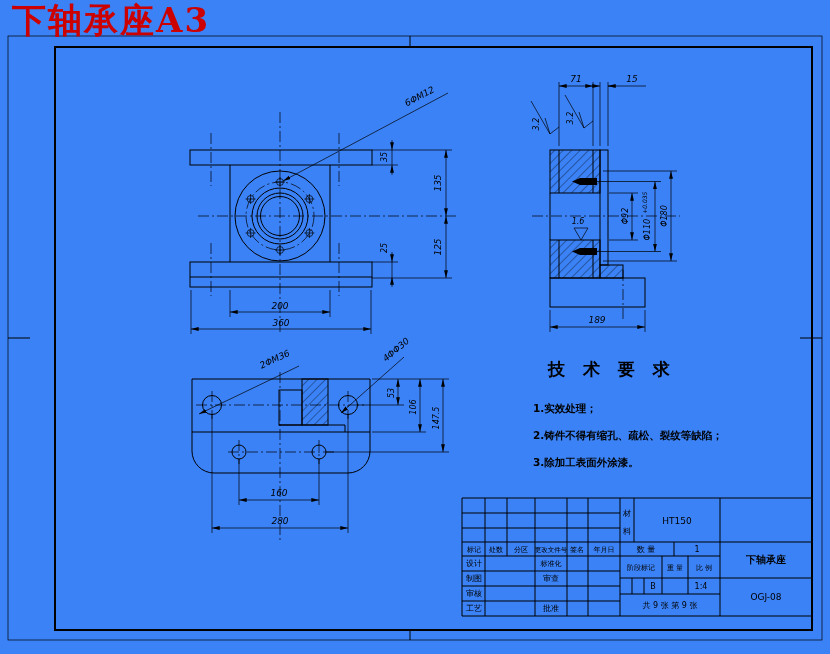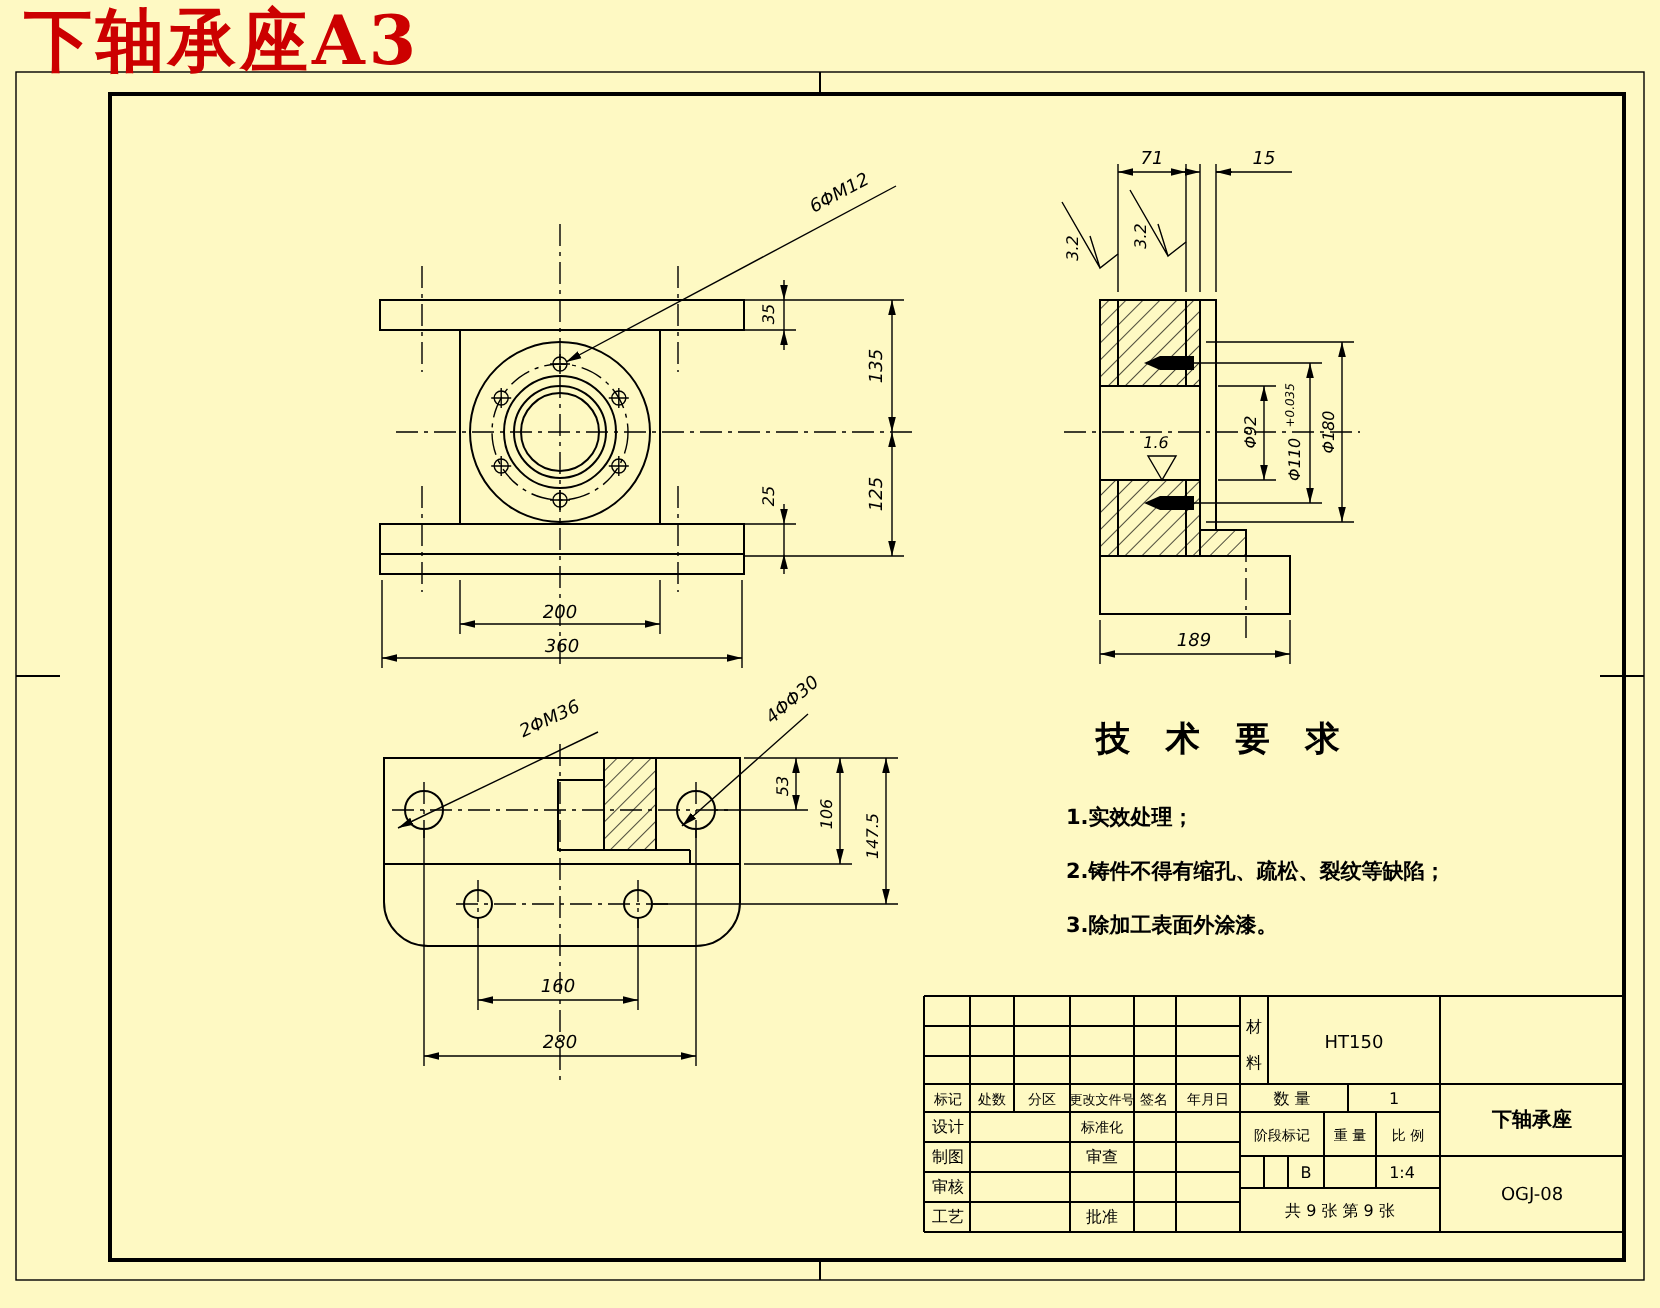--- a/index.html
+++ b/index.html
@@ -1,16 +1,16 @@
 <!DOCTYPE html>
 <html><head>
 <meta charset="utf-8">
 <style>
   html,body{margin:0;padding:0;background:#fff;}
-  .sheet{position:relative;width:830px;height:654px;background:#fef9c3;overflow:hidden;
+  .sheet{position:relative;width:830px;height:654px;background:#3b82f6;overflow:hidden;
          font-family:"DejaVu Sans",sans-serif;}
   svg{position:absolute;left:0;top:0;}
   .ln{stroke:#000;stroke-width:1;fill:none;}
   .tn{stroke:#000;stroke-width:.7;fill:none;}
   .frame2{stroke:#000;stroke-width:2;fill:none;}
   .cl{stroke:#000;stroke-width:.7;fill:none;stroke-dasharray:11 3 2 3;}
   .dim{stroke:#000;stroke-width:.7;fill:none;}
   .hat{fill:url(#hatchP);stroke:#000;stroke-width:1;}
   text{fill:#000;}
   .dt{font:italic 9px "DejaVu Sans",sans-serif;}

